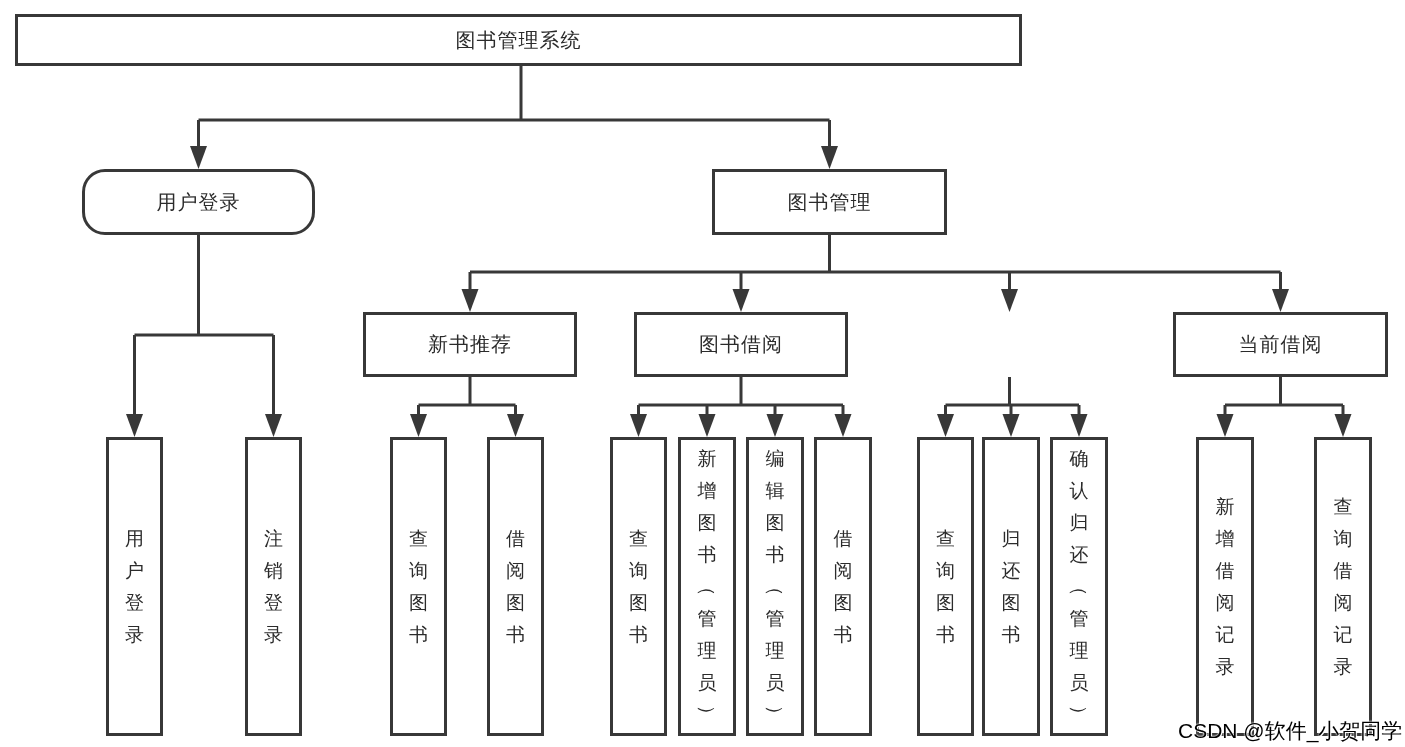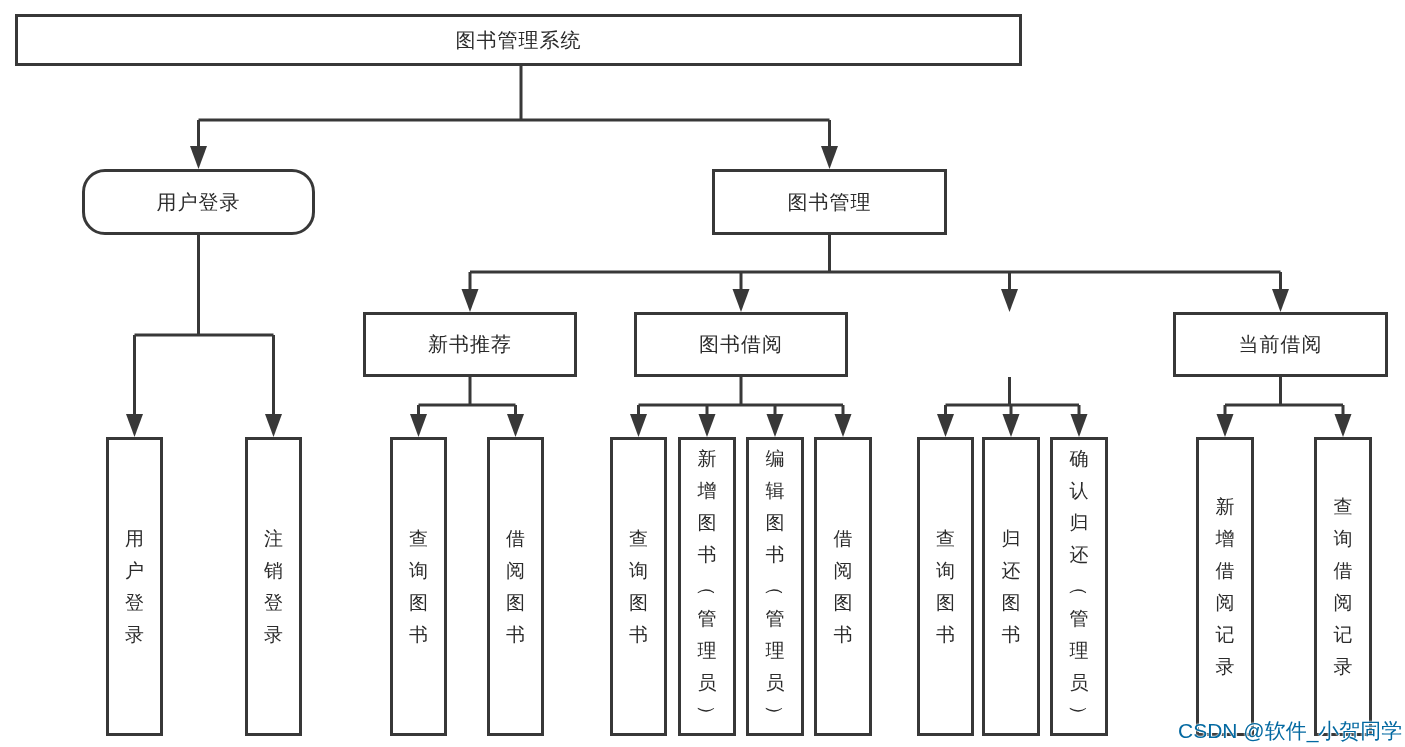--- a/index.html
+++ b/index.html
@@ -18,21 +18,21 @@
   .vtext {
     display:flex; flex-direction:column; align-items:center; justify-content:center;
     gap:13px; width:100%; height:100%;
   }
   .vchar { font-size:19px; line-height:1; display:block; }
   .vrot  { transform:rotate(90deg); }
   #edges { position:absolute; left:0; top:0; z-index:0; }
   .node { z-index:1; }
   #watermark {
     position:absolute; left:1178px; top:717px; z-index:3;
-    font-size:21px; color:#0369a1; white-space:nowrap;
+    font-size:21px; color:#000000; white-space:nowrap;
     text-shadow:0 0 2px #fff, 0 0 2px #fff, 1px 1px 0 #fff;
   }
 </style>
 </head>
 <body>
 
 <div id="canvas">
 
   <svg id="edges" width="1405" height="747" viewBox="0 0 1405 747">
     <g stroke="#383838" stroke-width="3" fill="none">

